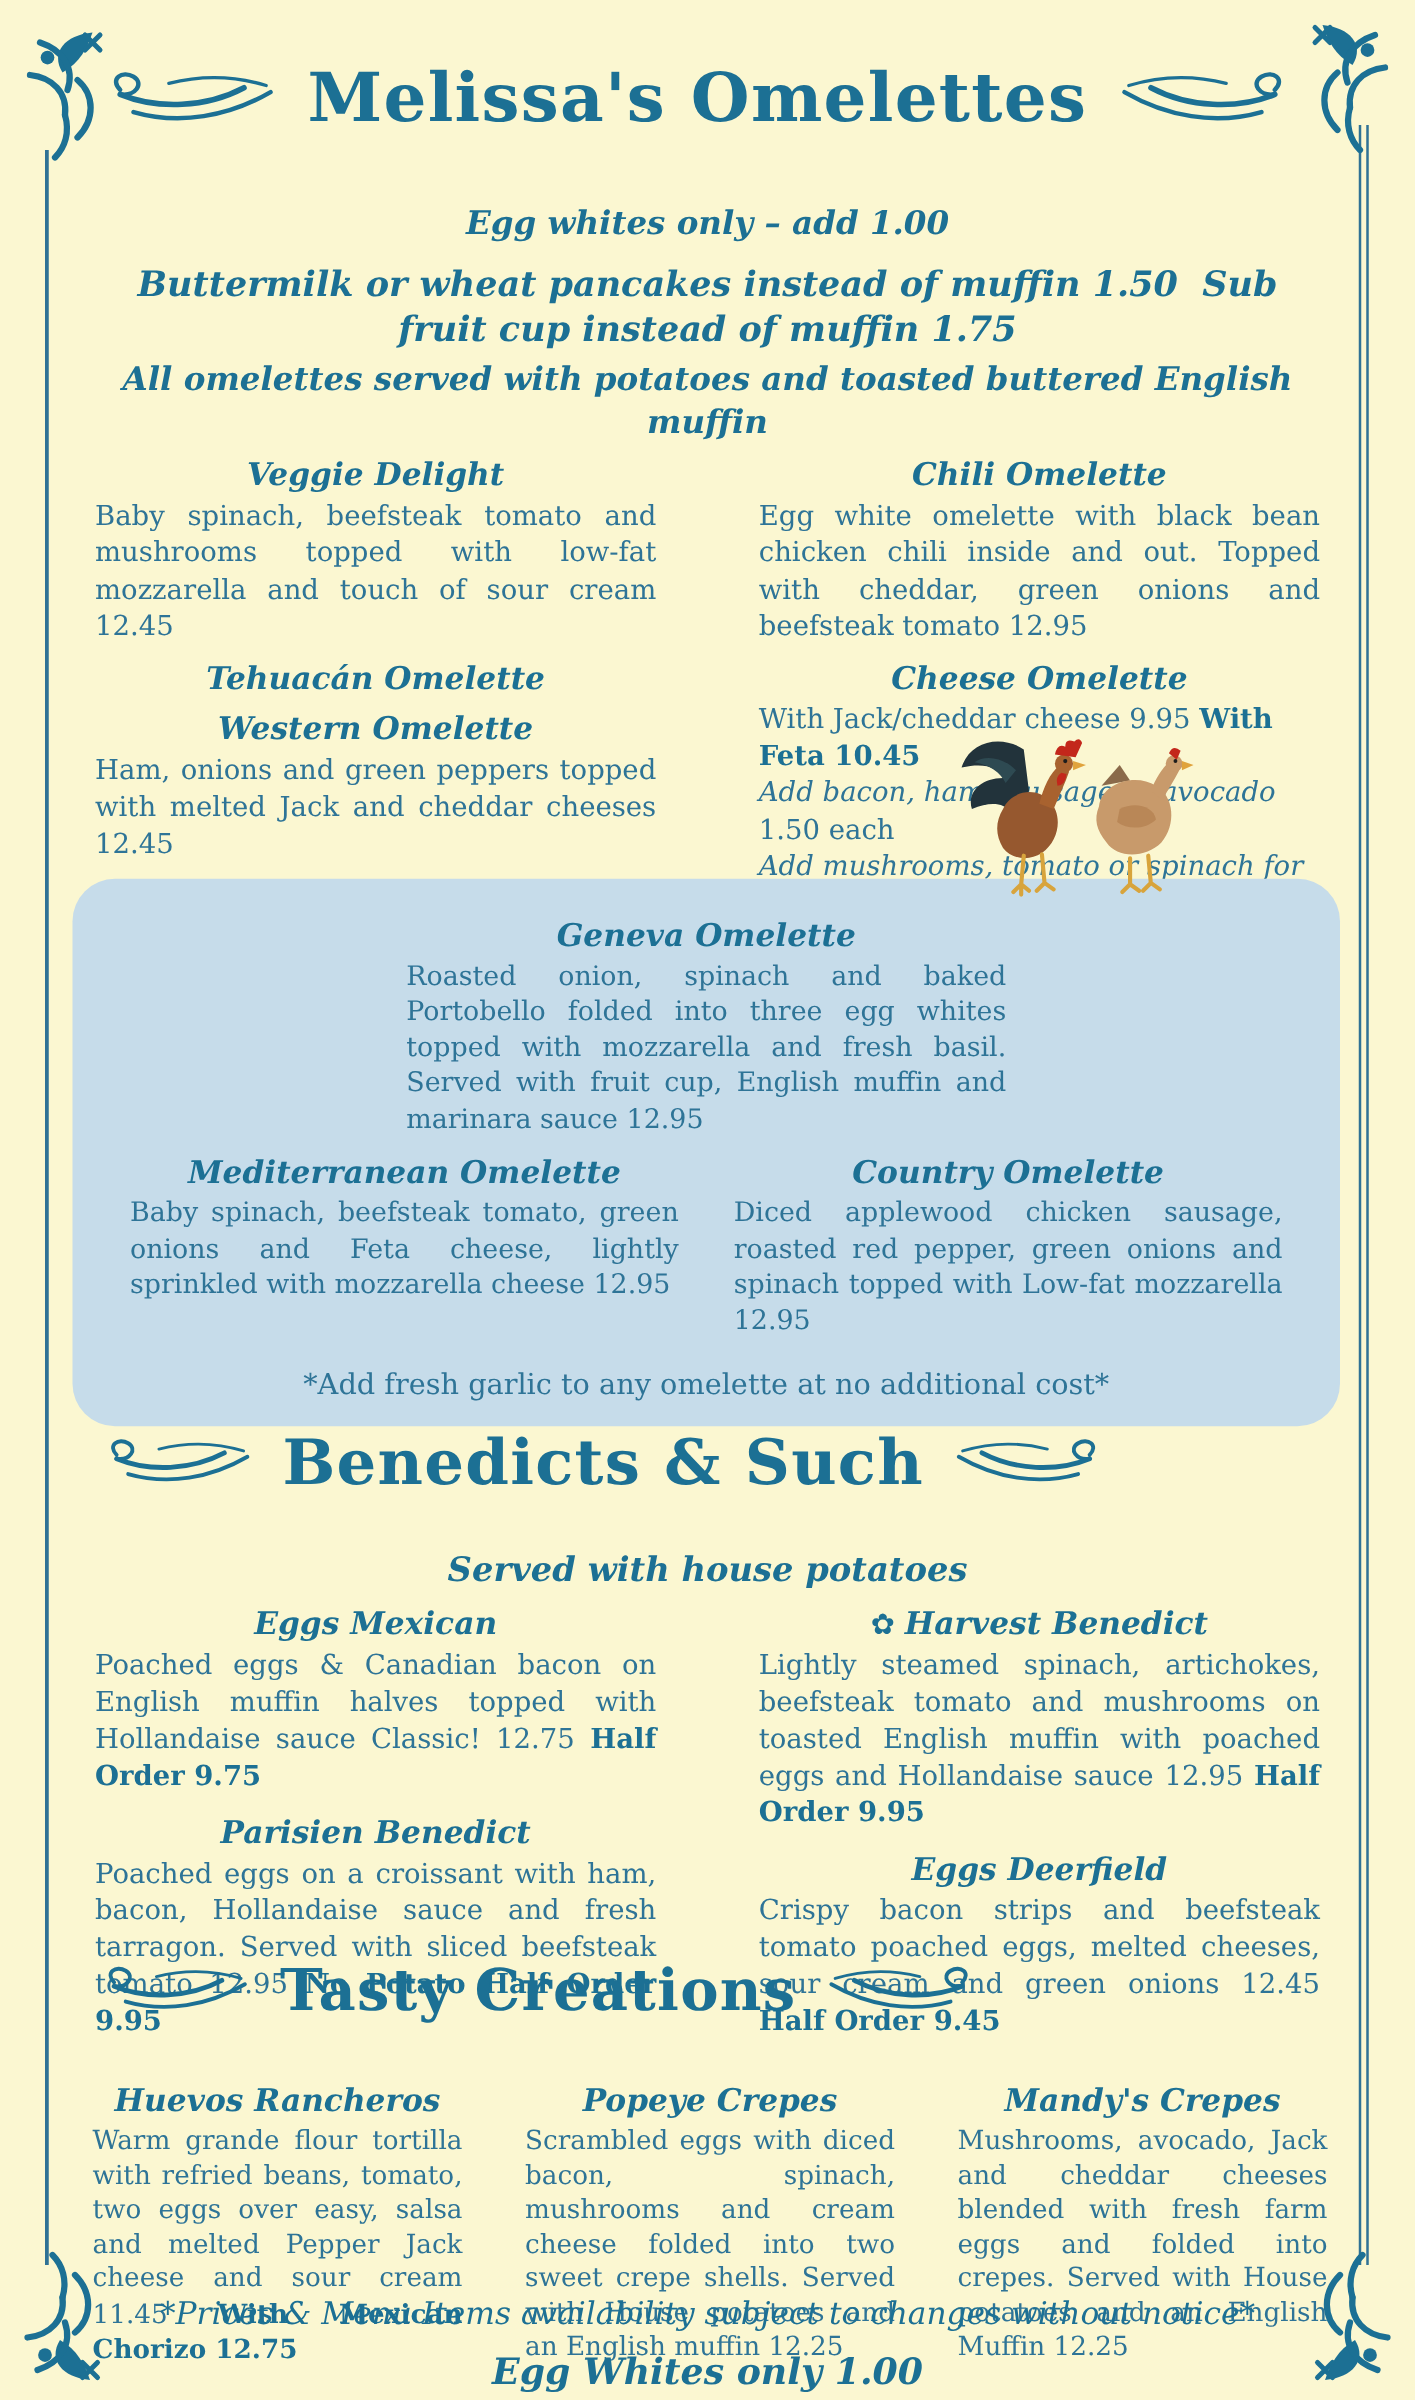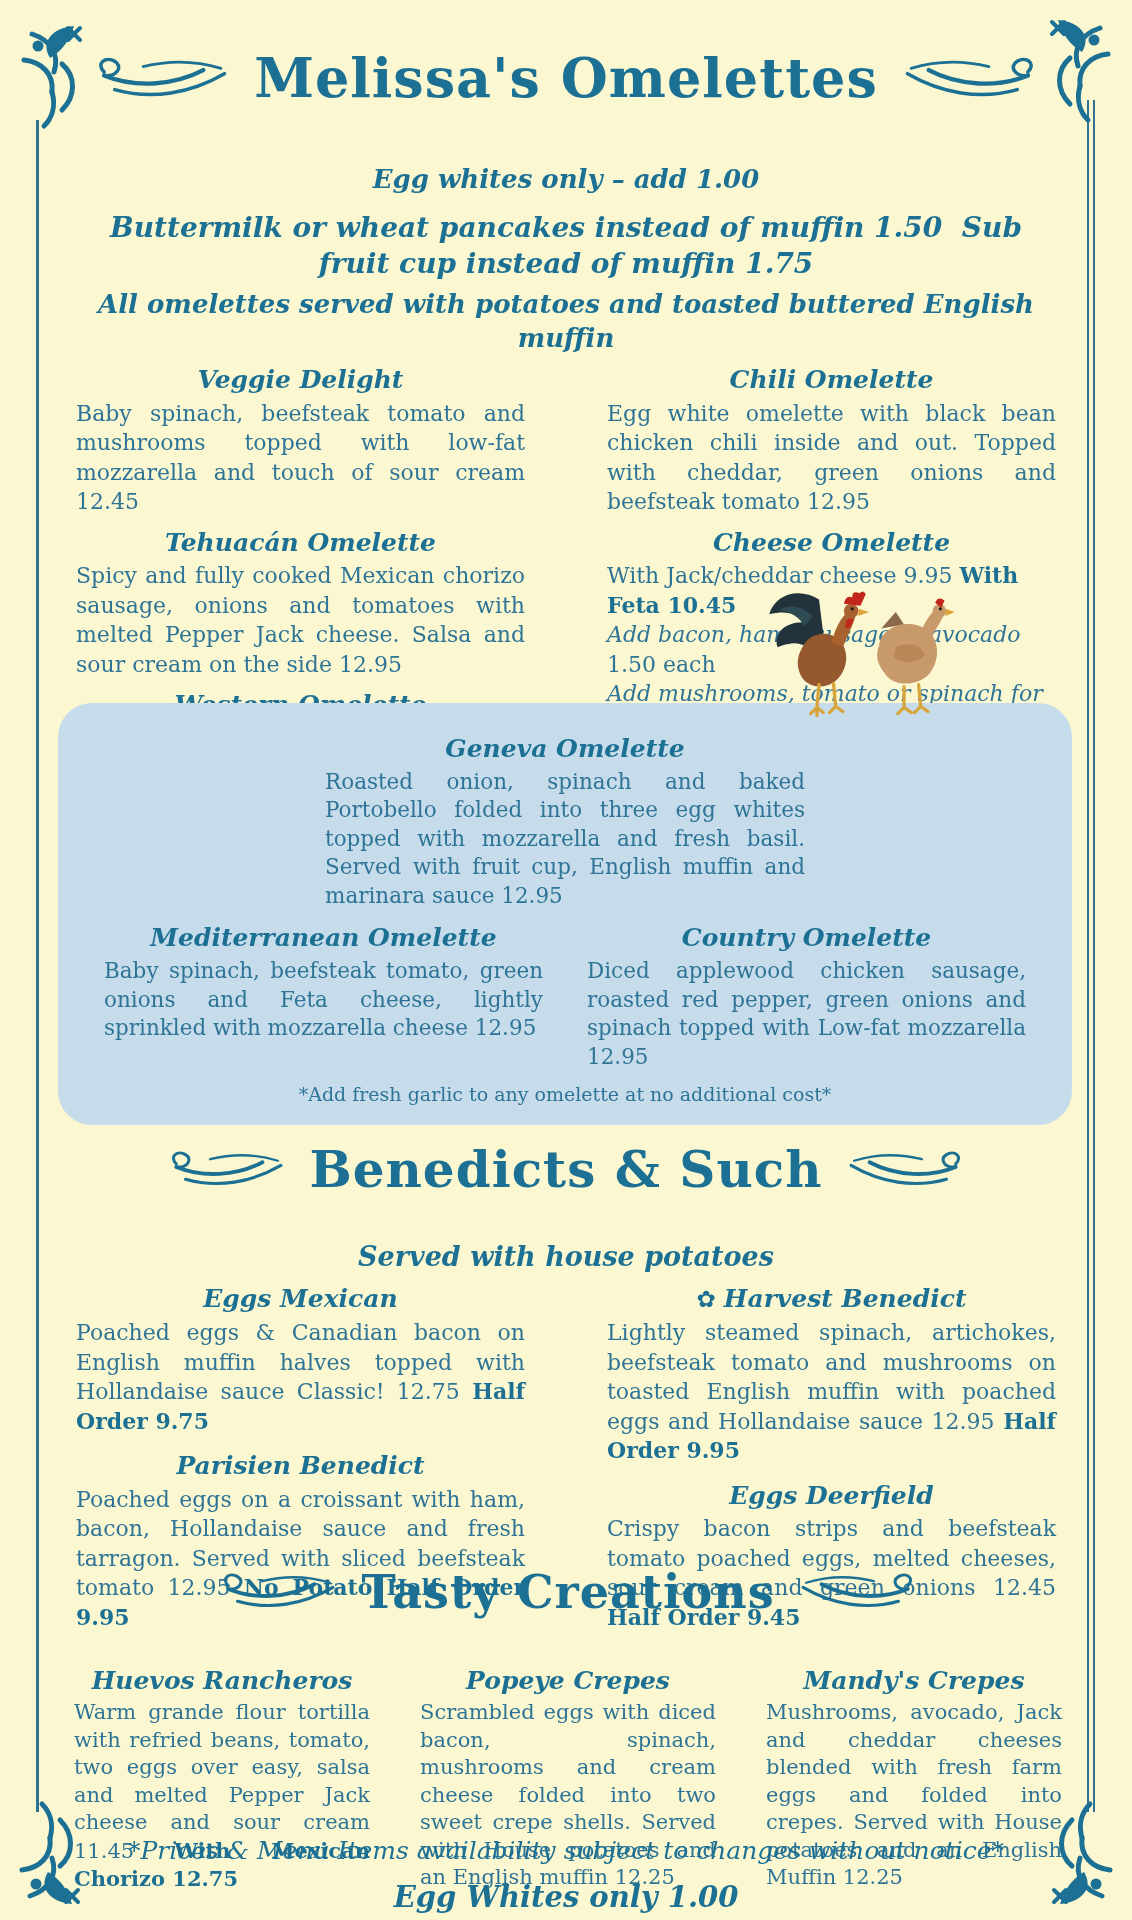--- a/index.html
+++ b/index.html
@@ -19,21 +19,21 @@
   .vl-left{left:36px;top:120px;width:3px;height:1692px;}
   .vl-r1{left:1087px;top:100px;width:2px;height:1712px;}
   .vl-r2{left:1093px;top:100px;width:2px;height:1712px;}
   
   .corner{position:absolute;width:86px;height:112px;color:#1c7094;}
   .c-tl{left:16px;top:18px;}
   .c-tr{left:1030px;top:12px;transform:scaleX(-1);}
   .c-bl{left:14px;top:1800px;transform:scaleY(-1);}
   .c-br{left:1032px;top:1800px;transform:scale(-1,-1);}
   
-  .title-row{display:flex;align-items:center;justify-content:center;gap:20px;color:var(--teal);}
+  .title-row{display:flex;align-items:center;gap:20px;color:var(--teal);}
   .sec-title{font-weight:bold;letter-spacing:1px;line-height:1.05;white-space:nowrap;}
   .t-xl{font-size:54px;}
   .t-lg{font-size:50px;}
   .t-md{font-size:46px;}
   .swash{width:150px;height:46px;flex:0 0 auto;}
   .swash.flip{transform:scaleX(-1);}
   .swash.small{width:130px;height:40px;}
   
   .note{text-align:center;font-style:italic;font-weight:bold;color:var(--teal);}
   .n1{font-size:26px;margin-top:20px;line-height:1.25;}
@@ -54,21 +54,21 @@
   .flower{font-style:normal;margin-right:8px;font-family:"DejaVu Sans",sans-serif;font-size:23px;}
   
   .sec-omelettes{position:absolute;left:76px;right:76px;top:14px;}
   .sec-box{
     position:absolute;left:58px;top:703px;width:1014px;min-height:362px;
     background:var(--box);border-radius:34px;padding:32px 46px 20px;box-sizing:border-box;
   }
   .geneva{width:480px;margin:0 auto;}
   .sec-box .cols2{column-gap:44px;margin-top:14px;}
   .sec-box .item p{font-size:21.5px;line-height:28.5px;}
-  .garlic{text-align:center;font-size:19px;color:var(--body);}
+  .garlic{text-align:center;font-size:23px;margin-top:12px;color:var(--body);}
   .chickens{position:absolute;left:690px;top:-118px;width:225px;height:140px;}
   .sec-benedicts{position:absolute;left:76px;right:76px;top:1102px;}
   .subtitle{text-align:center;font-style:italic;font-weight:bold;color:var(--teal);font-size:27px;margin-top:2px;line-height:1.25;}
   .sec-benedicts .cols2{margin-top:12px;}
   .sec-benedicts .item{margin-bottom:16px;}
   .sec-tasty{position:absolute;left:74px;right:70px;top:1530px;}
   .sec-tasty .item p{font-size:21px;line-height:27.5px;}
   .sec-footer{position:absolute;left:0;right:0;top:1822px;text-align:center;color:var(--teal);}
   .notice{font-style:italic;font-size:25px;line-height:1.25;margin:13px;}
   .eggwhites{font-style:italic;font-weight:bold;font-size:29px;line-height:1.3;margin:4px 0 0;}
@@ -148,21 +148,20 @@
     <div class="note n3">All omelettes served with potatoes and toasted buttered English muffin</div>
 
     <div class="cols2">
       <div>
         <div class="item">
           <h3>Veggie Delight</h3>
           <p><span>Baby spinach, beefsteak tomato and mushrooms topped with low-fat mozzarella and touch of sour cream 12.45</span></p>
         </div>
         <div class="item">
           <h3>Tehuacán Omelette</h3>
-          <p><span>Spicy and fully cooked Mexican chorizo sausage, onions and tomatoes with melted Pepper Jack cheese. Salsa and sour cream on the side 12.95</span></p>
         </div>
         <div class="item">
           <h3>Western Omelette</h3>
           <p><span>Ham, onions and green peppers topped with melted Jack and cheddar cheeses 12.45</span></p>
         </div>
         <div class="item">
           <h3>Bacado Omelette</h3>
           <p><span>Crispy diced bacon and avocado with cheddar cheese. Served with side of salsa 12.95</span></p>
         </div>
       </div>

